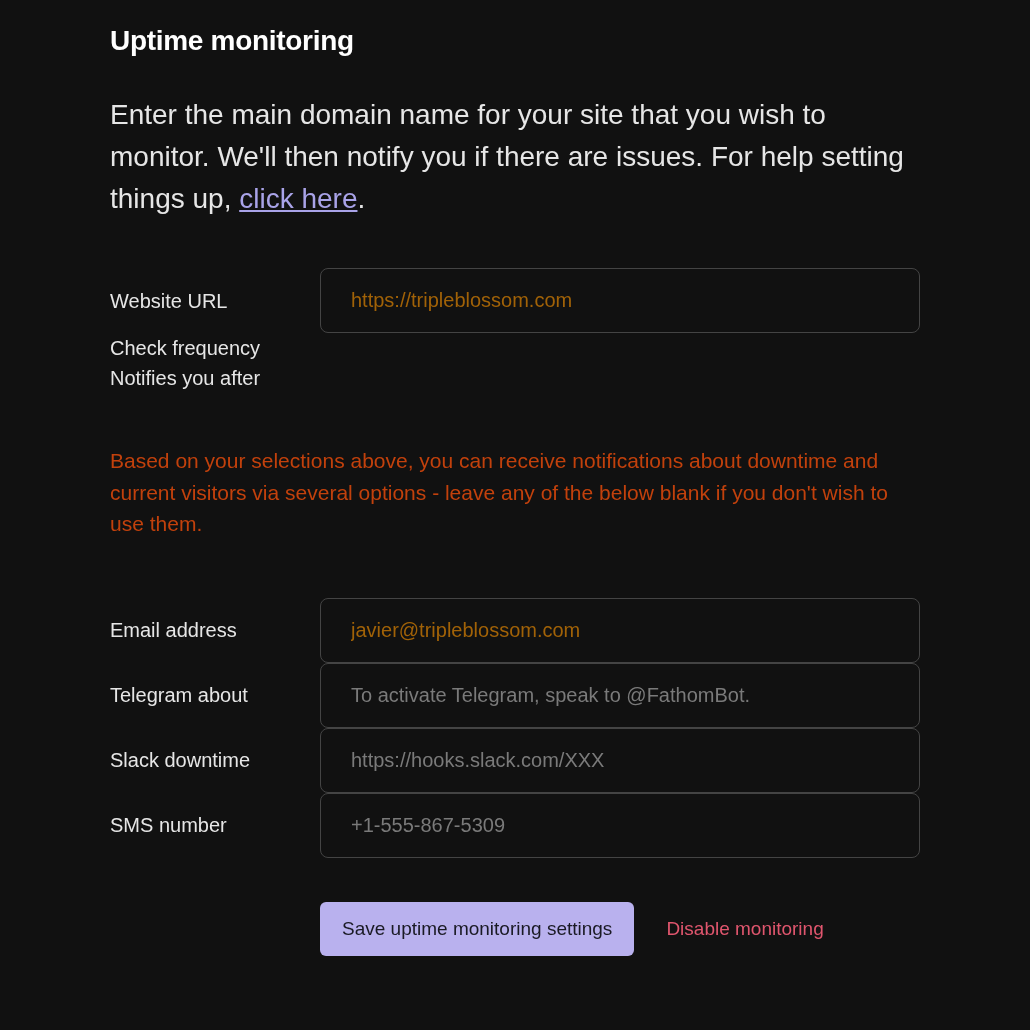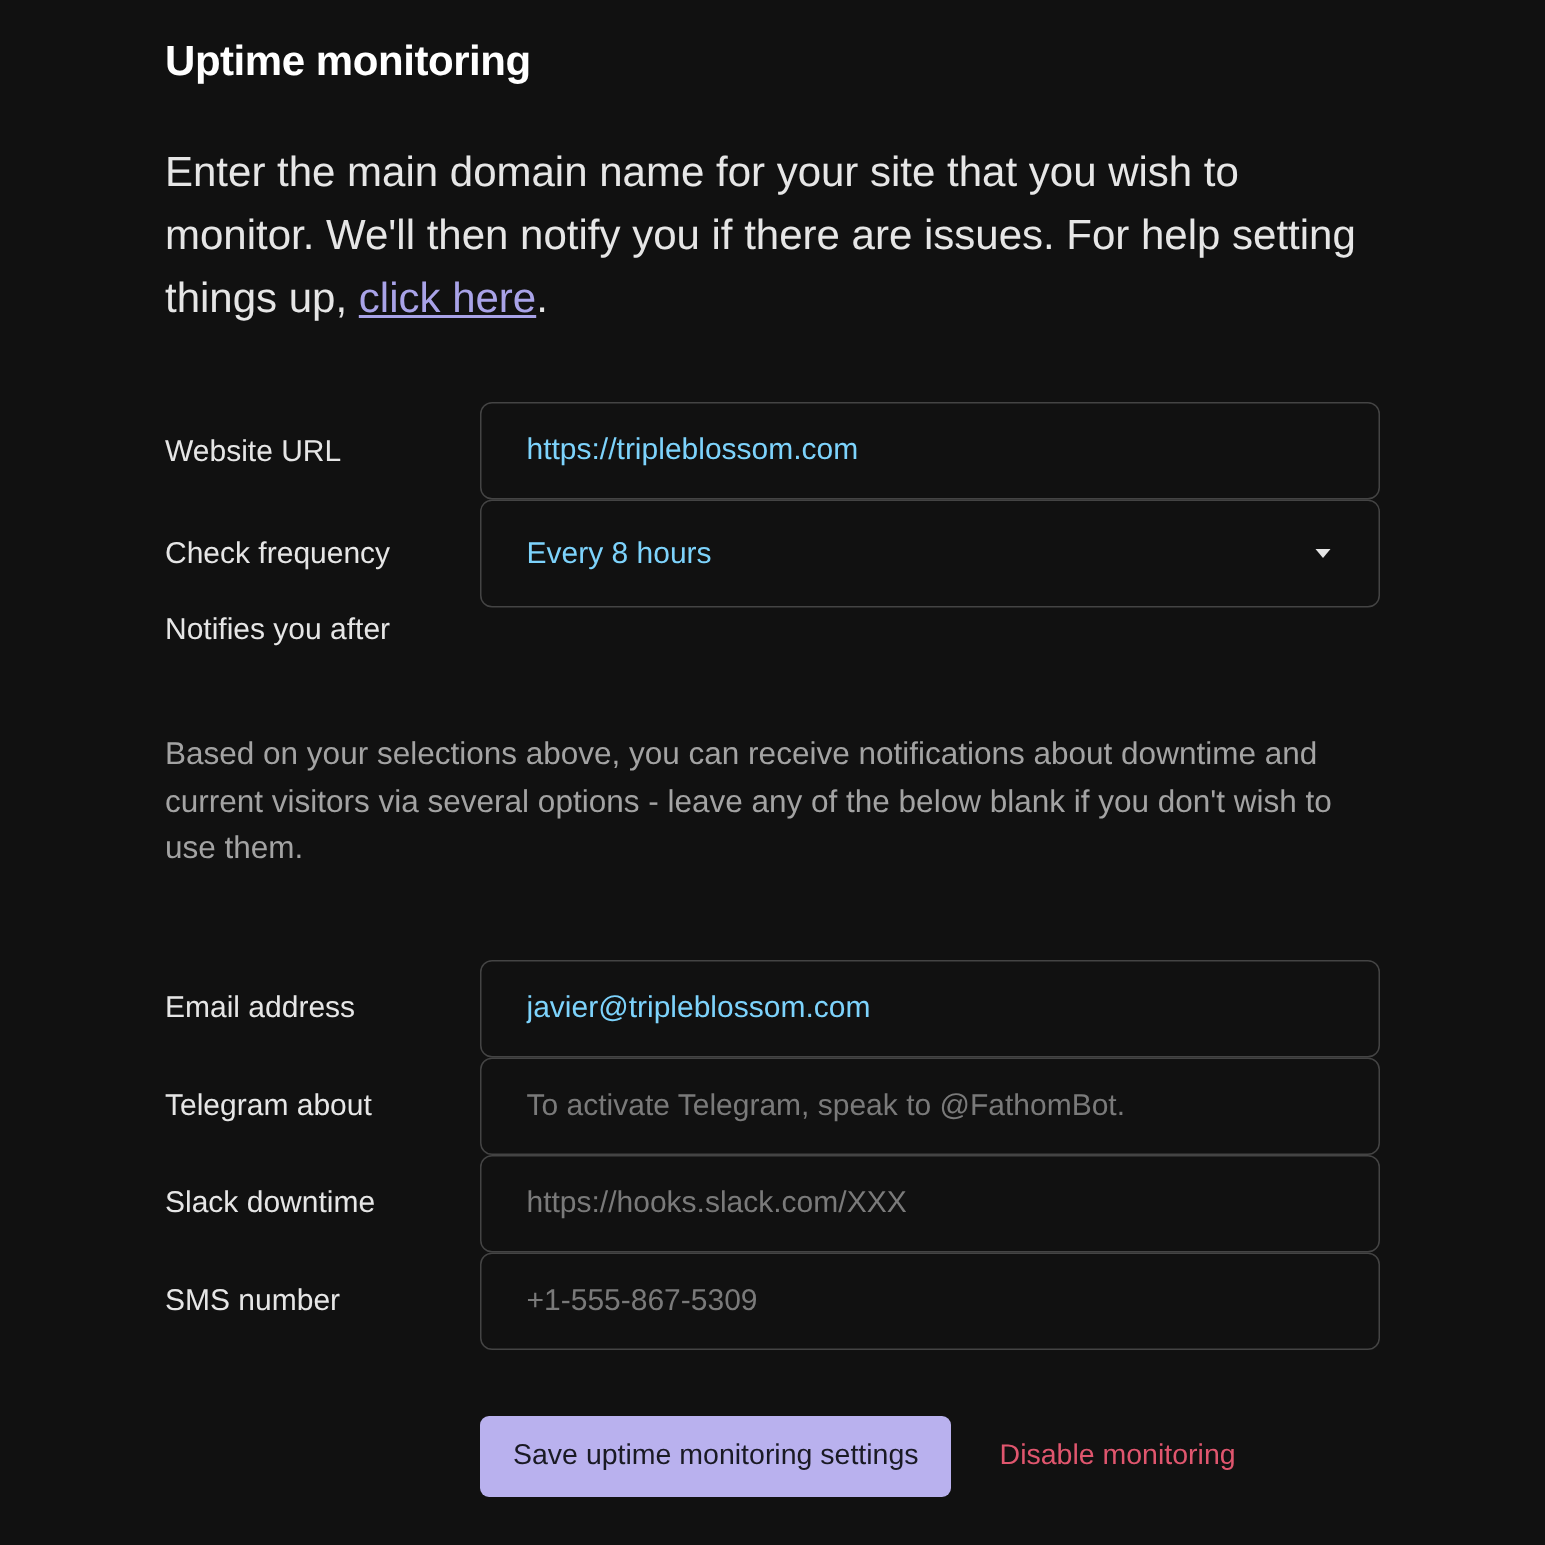--- a/index.html
+++ b/index.html
@@ -27,21 +27,21 @@
       color: #e6e6e6;
       margin-bottom: 48px;
       font-size: 28px;
       line-height: 1.5;
     }
     .intro a {
       color: #a9a3e8;
       text-decoration: underline;
     }
     .description {
-      color: #a3a3a3;
+      color: #c2410c;
       margin: 52px 0 58px 0;
       font-size: 21px;
       line-height: 1.5;
     }
     .form-row {
       display: flex;
       align-items: center;
     }
     .form-row label {
       width: 210px;
@@ -52,21 +52,21 @@
     .input-wrap {
       flex: 1;
       position: relative;
     }
     input[type="text"], .select-box {
       width: 100%;
       background: #111111;
       border: 1px solid #444;
       border-radius: 8px;
       padding: 20px 30px;
-      color: #7dd3fc;
+      color: #a16207;
       font-size: 20px;
       font-family: inherit;
       outline: none;
     }
     input[type="text"]::placeholder {
       color: #7a7a7a;
     }
     .select-box {
       display: flex;
       align-items: center;
@@ -121,26 +121,20 @@
 
 <div class="form-row">
   <label>Website URL</label>
   <div class="input-wrap">
     <input type="text" value="https://tripleblossom.com" style="">
   </div>
 </div>
 
 <div class="form-row">
   <label>Check frequency</label>
-  <div class="input-wrap">
-    <div class="select-box">
-      <span>Every 8 hours</span>
-      <span class="caret"></span>
-    </div>
-  </div>
 </div>
 
 <div class="form-row">
   <label>Notifies you after</label>
 </div>
 
 <p class="description">Based on your selections above, you can receive notifications about downtime and current visitors via several options - leave any of the below blank if you don't wish to use them.</p>
 
 <div class="form-row">
   <label>Email address</label>

